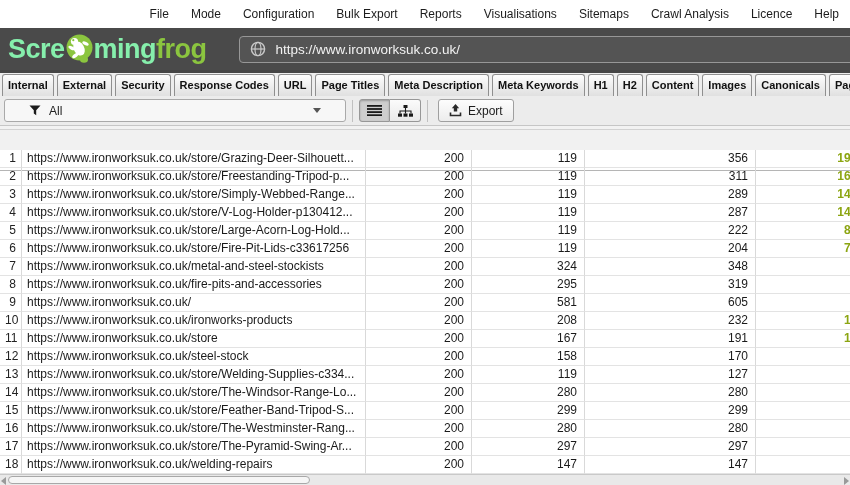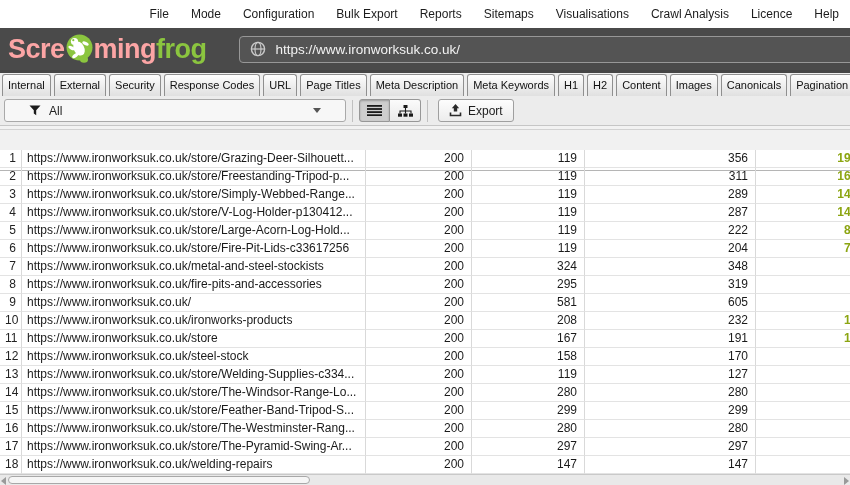--- a/index.html
+++ b/index.html
@@ -6,30 +6,30 @@
   html,body { width:850px; height:485px; overflow:hidden; }
   body { font-family:"Liberation Sans", sans-serif; background:#fff; position:relative; }
 
   
   .menubar { height:28px; background:#fff; display:flex; align-items:center; padding-left:10px;justify-content:flex-end; }
   .menu-item { font-size:12px; color:#1c1c1c; padding:0 11px; line-height:28px; cursor:default; white-space:nowrap; }
 
   
   .appheader { height:42px; background:var(--header-bg,#4a4a4a); display:flex; align-items:center; padding-left:8px; }
   .logo { display:flex; align-items:center; font-weight:bold; font-size:27px; letter-spacing:-0.5px; line-height:1; white-space:nowrap; }
-  .logo .w { color:#fca5a5; }
+  .logo .w { color:#86efac; }
   .logo .g { color:var(--brand-green,#8bc53f); }
   .logo svg { margin:0 1px; display:block; }
   .urlbar { flex:1; margin-left:32px; margin-right:-4px; height:27px; background:#545454; border:1px solid #979797; border-radius:4px; display:flex; align-items:center; padding:0 10px; }
   .urlbar svg { margin-right:10px; flex:0 0 auto; }
   .url-text { color:#f2f2f2; font-size:13.5px; white-space:nowrap; }
 
   
   .tabbar { height:26px; background:#ededed; border-top:3px solid #454545; display:flex; align-items:flex-end; padding-left:2px; overflow:hidden; white-space:nowrap; }
-  .tab { flex:0 0 auto; height:22px; line-height:20px; font-size:11px; font-weight:normal; color:#111; background:linear-gradient(#fdfdfd,#e0e0e0); border:1px solid #8f8f8f; border-bottom:none; border-radius:3px 3px 0 0; padding:0 5px; margin-right:3px; }
+  .tab { flex:0 0 auto; height:22px; line-height:20px; font-size:11px; font-weight:bold; color:#111; background:linear-gradient(#fdfdfd,#e0e0e0); border:1px solid #8f8f8f; border-bottom:none; border-radius:3px 3px 0 0; padding:0 5px; margin-right:3px; }
 
   
   .toolbar { height:30px; background:#ececec; border-bottom:1px solid #c6c6c6; display:flex; align-items:center; padding-left:4px; }
   .filter-combo { width:342px; height:23px; background:#f7f7f7; border:1px solid #a9a9a9; border-radius:3px; display:flex; align-items:center; padding:0 24px; }
   .filter-combo svg { margin-right:8px; }
   .filter-value { font-size:12px; color:#222; flex:1; }
   .combo-arrow { width:0; height:0; border-left:4px solid transparent; border-right:4px solid transparent; border-top:5px solid #555; }
   .vsep { width:1px; height:22px; background:#c0c0c0; margin:0 6px; }
   .seg { display:flex; }
   .seg-btn { width:31px; height:23px; border:1px solid #979797; background:linear-gradient(#fbfbfb,#e9e9e9); display:flex; align-items:center; justify-content:center; }
@@ -68,23 +68,23 @@
     <div class="menu-item">File</div>
 
     <div class="menu-item">Mode</div>
 
     <div class="menu-item">Configuration</div>
 
     <div class="menu-item">Bulk Export</div>
 
     <div class="menu-item">Reports</div>
 
+    <div class="menu-item">Visualisations</div>
+
     <div class="menu-item">Sitemaps</div>
-
-    <div class="menu-item">Visualisations</div>
 
     <div class="menu-item">Crawl Analysis</div>
 
     <div class="menu-item">Licence</div>
 
     <div class="menu-item">Help</div>
   </div>
 
 <div class="appheader">
   <div class="logo">

